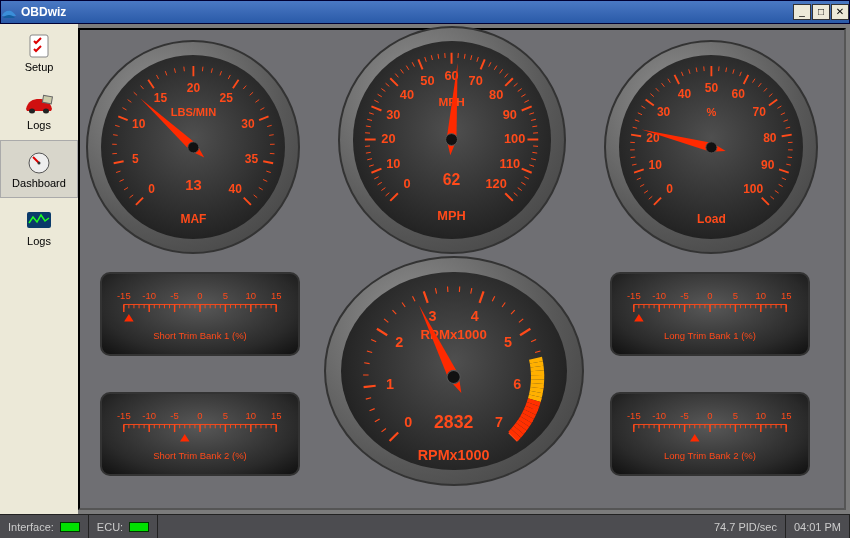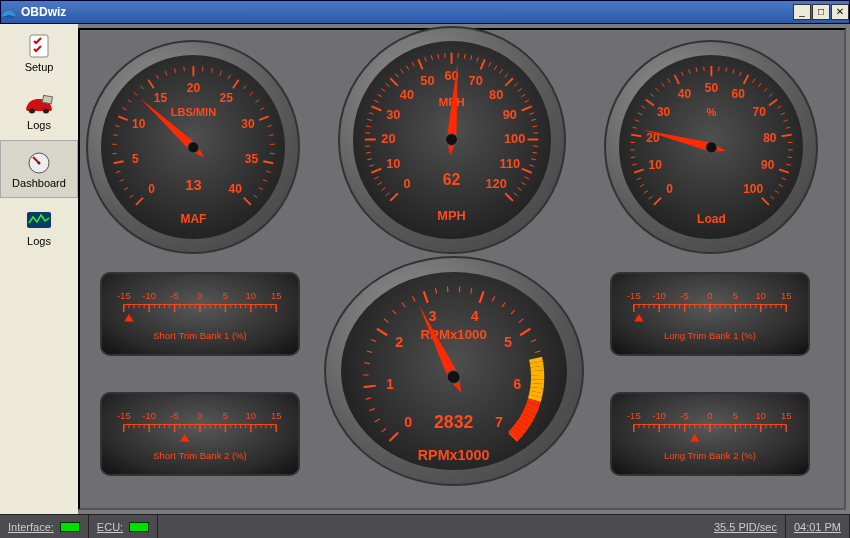--- a/index.html
+++ b/index.html
@@ -28,21 +28,21 @@
 .gauge { position: absolute; }
 .gauge-round { border-radius: 50%; background: radial-gradient(circle at 35% 30%, #929292 0%, #585858 60%, #3d3d3d 100%); border: 2px solid #333; display: flex; align-items: center; justify-content: center; }
 .gauge-face { width: 88%; height: 88%; border-radius: 50%; background: radial-gradient(circle at 50% 45%, #4f4f4f 0%, #252525 70%, #0d0d0d 100%); position: relative; overflow: hidden; }
 .gauge-svg { width: 100%; height: 100%; }
 
 
 .gauge-rect { background: radial-gradient(ellipse at 50% 40%, #585858 0%, #2a2a2a 70%, #101010 100%); border: 2px solid #333; border-radius: 10px; }
 .gauge-rect svg { width: 100%; height: 100%; }
 
 
-.statusbar { height: 24px; background: #4c4c50; border-top: 1px solid #222; display: flex; align-items: center; font-size: 11px; color: #ccc; text-decoration: underline; }
+.statusbar { height: 24px; background: #4c4c50; border-top: 1px solid #222; display: flex; align-items: center; font-size: 11px; color: #ccc; }
 .statusbar .cell { padding: 0 8px; border-right: 1px solid #222; height: 100%; display: flex; align-items: center; gap: 6px; }
 .statusbar .led { display: inline-block; width: 20px; height: 10px; background: #00e000; border: 1px solid #003300; }
 .statusbar .spacer { flex: 1; }
 </style>
 </head>
 <body>
 
 <div class="titlebar">
   <span class="icon">
     <svg viewBox="0 0 16 12">
@@ -608,15 +608,15 @@
 <div class="statusbar">
   <div class="cell">
     <span>Interface:</span>
     <span class="led"></span>
   </div>
   <div class="cell">
     <span>ECU:</span>
     <span class="led"></span>
   </div>
   <div class="spacer"></div>
-  <div class="cell">35.5 PID/sec</div>
+  <div class="cell">74.7 PID/sec</div>
   <div class="cell">04:01 PM</div>
 </div>
 
 </body></html>

